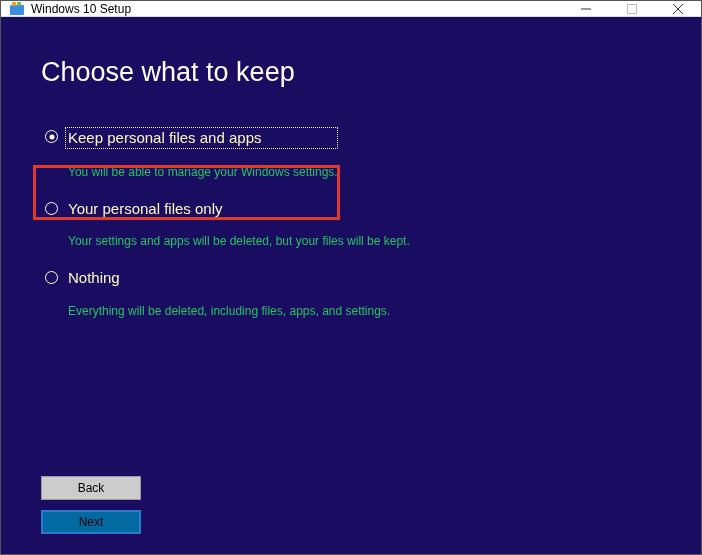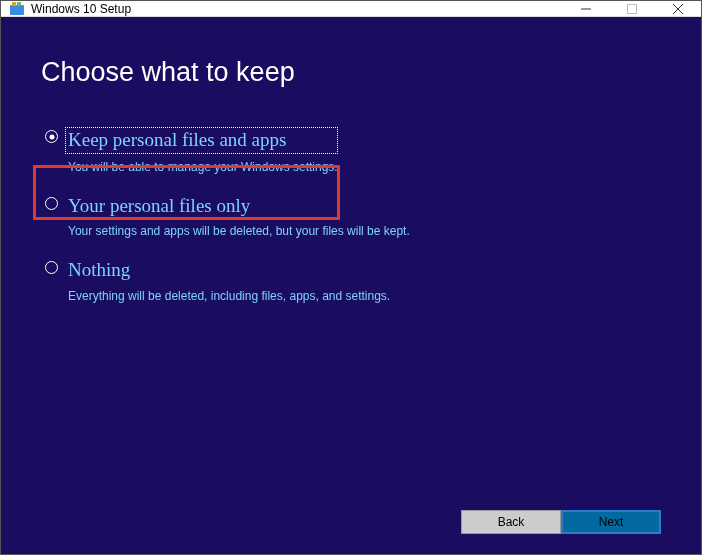--- a/index.html
+++ b/index.html
@@ -87,50 +87,50 @@
       width: 5px;
       height: 5px;
       background: #fff;
       border-radius: 50%;
       top: 50%;
       left: 50%;
       transform: translate(-50%, -50%);
     }
     .option-text { display: flex; flex-direction: column; }
     .option-label {
-      font-size: 19px;
-      color: #7dd3fc;
+      font-size: 15px;
+      color: #fef9c3;
       line-height: 1.3;
-      font-family: Liberation Serif, serif;
     }
     .option-label.focused {
       border: 1px dotted #fff;
       padding: 0 2px;
       margin-left: -3px;
     }
     .option-desc {
       font-size: 12px;
-      color: #7dd3fc;
-      margin-top: 6px;
+      color: #22c55e;
+      margin-top: 16px;
     }
     .highlight-box {
       position: absolute;
       border: 3px solid #e03a2e;
       left: 32px;
       top: 148px;
       width: 307px;
       height: 55px;
       pointer-events: none;
     }
     .footer {
       margin-top: auto;
       display: flex;
       justify-content: flex-end;
-      gap: 0;
+      gap: 10px;
       padding-top: 10px;
+      flex-direction: column;
     }
     .btn {
       width: 100px;
       height: 24px;
       background: #ccc;
       color: #000;
       font-size: 12px;
       display: flex;
       align-items: center;
       justify-content: center;

